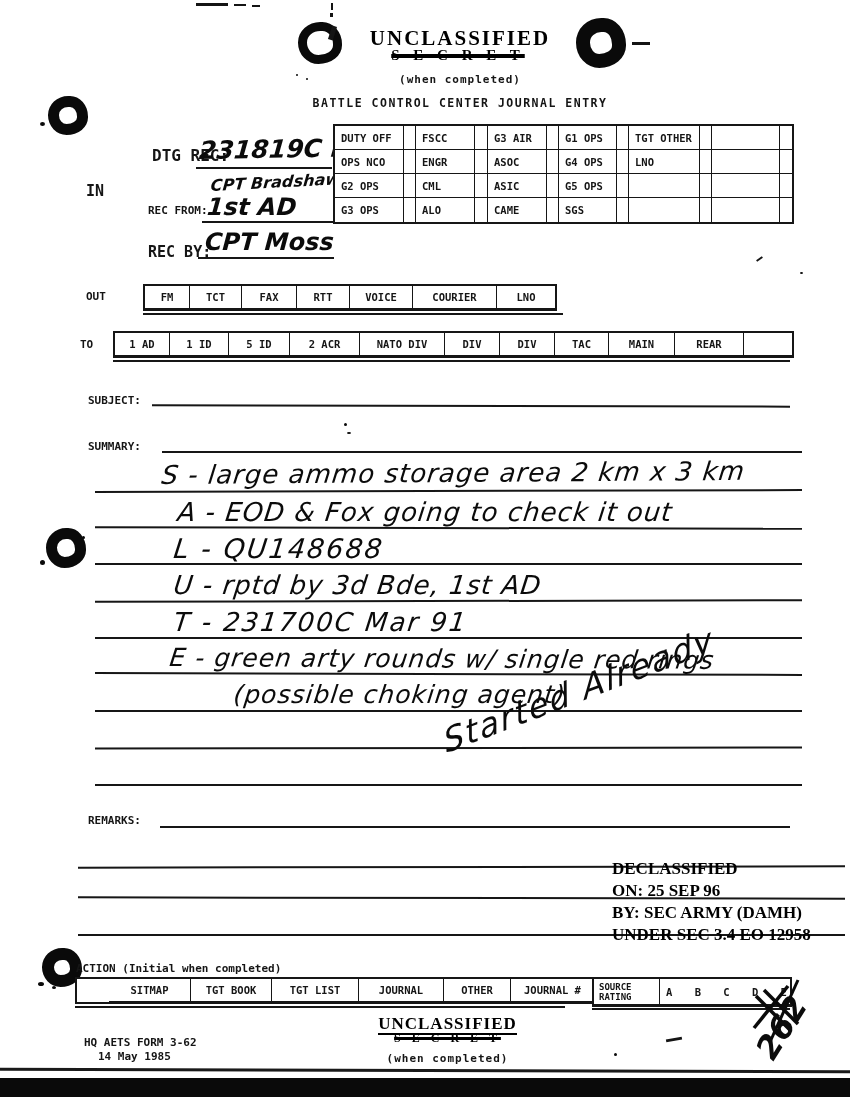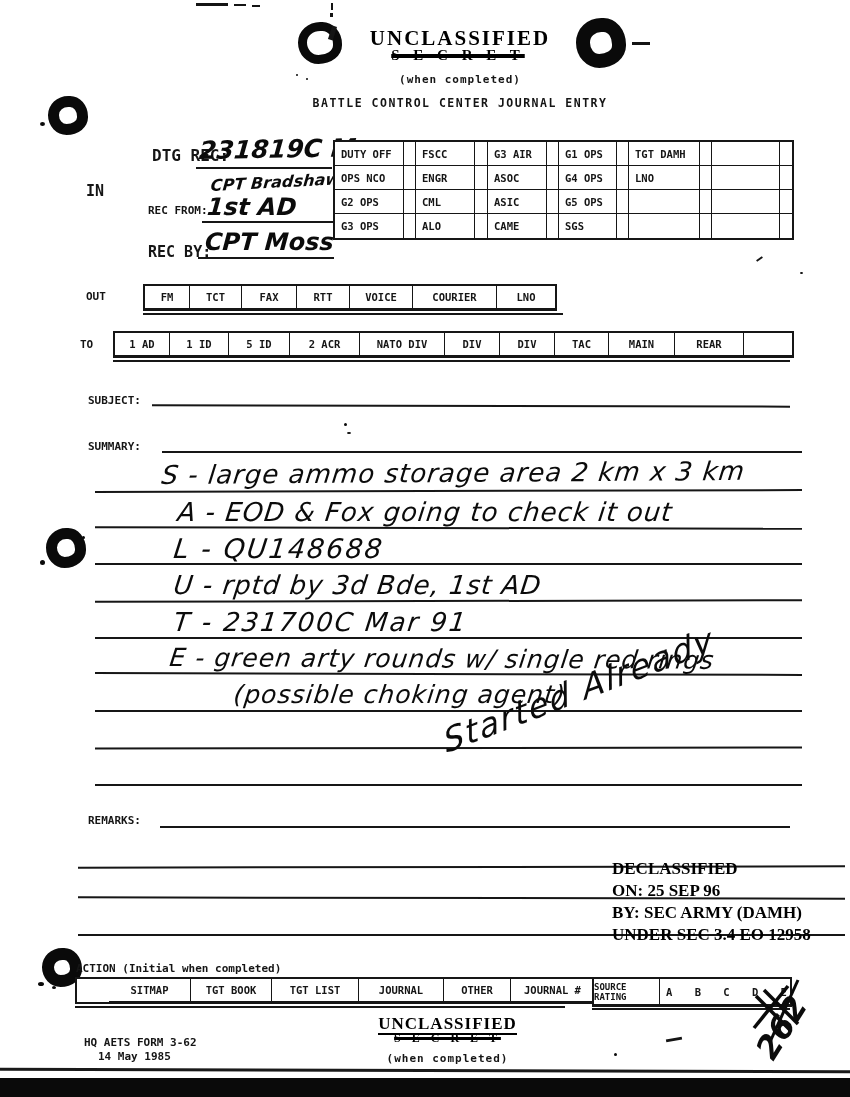--- a/index.html
+++ b/index.html
@@ -76,30 +76,30 @@
 
   <div class="abs mono" style="left:148px;top:204px;font-size:11px;">REC FROM:</div>
   <div class="abs hand" style="left:210px;top:176px;font-size:16px;font-weight:bold;transform:skewX(-8deg) rotate(-3deg);">CPT Bradshaw</div>
   <div class="abs hand" style="left:206px;top:193px;font-size:24px;font-weight:bold;transform:skewX(-5deg);">1st AD</div>
   <div class="hline thin" style="left:202px;top:221px;width:131px;"></div>
 
   <div class="abs mono" style="left:148px;top:243px;font-size:15px;">REC BY:</div>
   <div class="abs hand" style="left:204px;top:228px;font-size:24px;font-weight:bold;transform:skewX(-4deg);">CPT  Moss</div>
   <div class="hline thin" style="left:198px;top:257px;width:136px;"></div>
 
-  <div class="tbl ingrid" style="left:333px;top:140px;grid-template-columns:69px 12px 59px 13px 59px 12px 58px 12px 71px 12px 68px 12px;grid-auto-rows:24px;">
+  <div class="tbl ingrid" style="left:333px;top:124px;grid-template-columns:69px 12px 59px 13px 59px 12px 58px 12px 71px 12px 68px 12px;grid-auto-rows:24px;">
     <div class="cell-l">DUTY OFF</div>
       <div></div>
     <div class="cell-l">FSCC</div>
       <div></div>
     <div class="cell-l">G3 AIR</div>
       <div></div>
     <div class="cell-l">G1 OPS</div>
       <div></div>
-    <div class="cell-l">TGT DAMH</div>
+    <div class="cell-l">TGT OTHER</div>
       <div></div>
     <div class="cell-l"></div>
       <div></div>
     <div class="cell-l">OPS NCO</div>
       <div></div>
     <div class="cell-l">ENGR</div>
       <div></div>
     <div class="cell-l">ASOC</div>
       <div></div>
     <div class="cell-l">G4 OPS</div>
@@ -209,21 +209,21 @@
     <div class="cell-c">SITMAP</div>
     <div class="cell-c">TGT BOOK</div>
     <div class="cell-c">TGT LIST</div>
     <div class="cell-c">JOURNAL</div>
     <div class="cell-c">OTHER</div>
     <div class="cell-c">JOURNAL #</div>
   </div>
   <div class="hline" style="left:75px;top:1006px;width:490px;"></div>
 
   <div class="tbl src-tbl" style="left:592px;top:977px;grid-template-columns:66px 130px;grid-auto-rows:26px;">
-    <div style="display:flex;flex-direction:column;justify-content:center;font-size:9px;line-height:10px;">
+    <div style="display:flex;flex-direction:column;justify-content:center;padding-left:5px;font-size:9px;line-height:10px;">
       <span>SOURCE</span>
       <span>RATING</span>
     </div>
     <div class="cell-l" style="letter-spacing:8px;font-size:10.5px;">A B C D E F</div>
   </div>
   <div class="hline" style="left:592px;top:1008px;width:198px;"></div>
 
   <svg class="abs" style="left:748px;top:978px;" width="60" height="66" viewBox="0 0 60 66">
     <line x1="8" y1="18" x2="42" y2="52" stroke="#0a0a0a" stroke-width="3.5"></line>
     <line x1="16" y1="12" x2="50" y2="46" stroke="#0a0a0a" stroke-width="3.5"></line>

